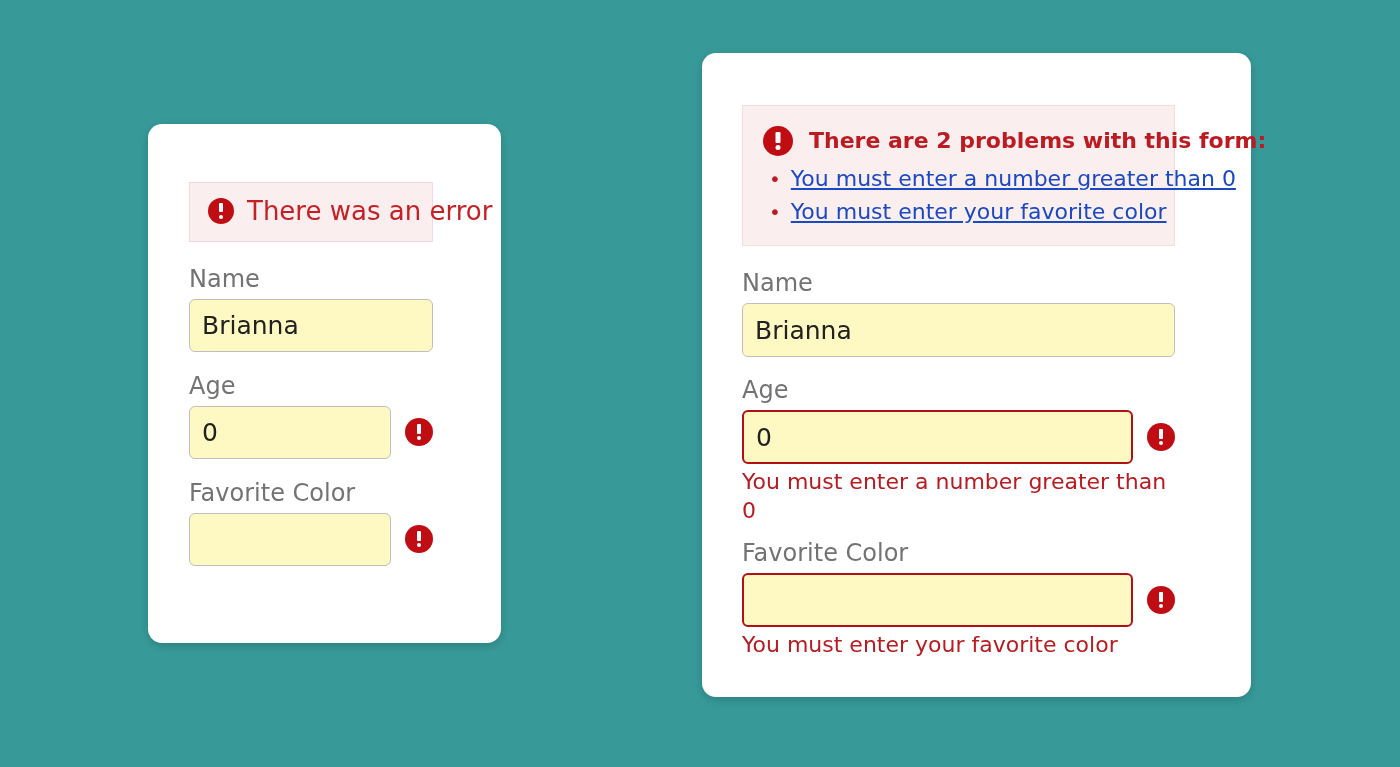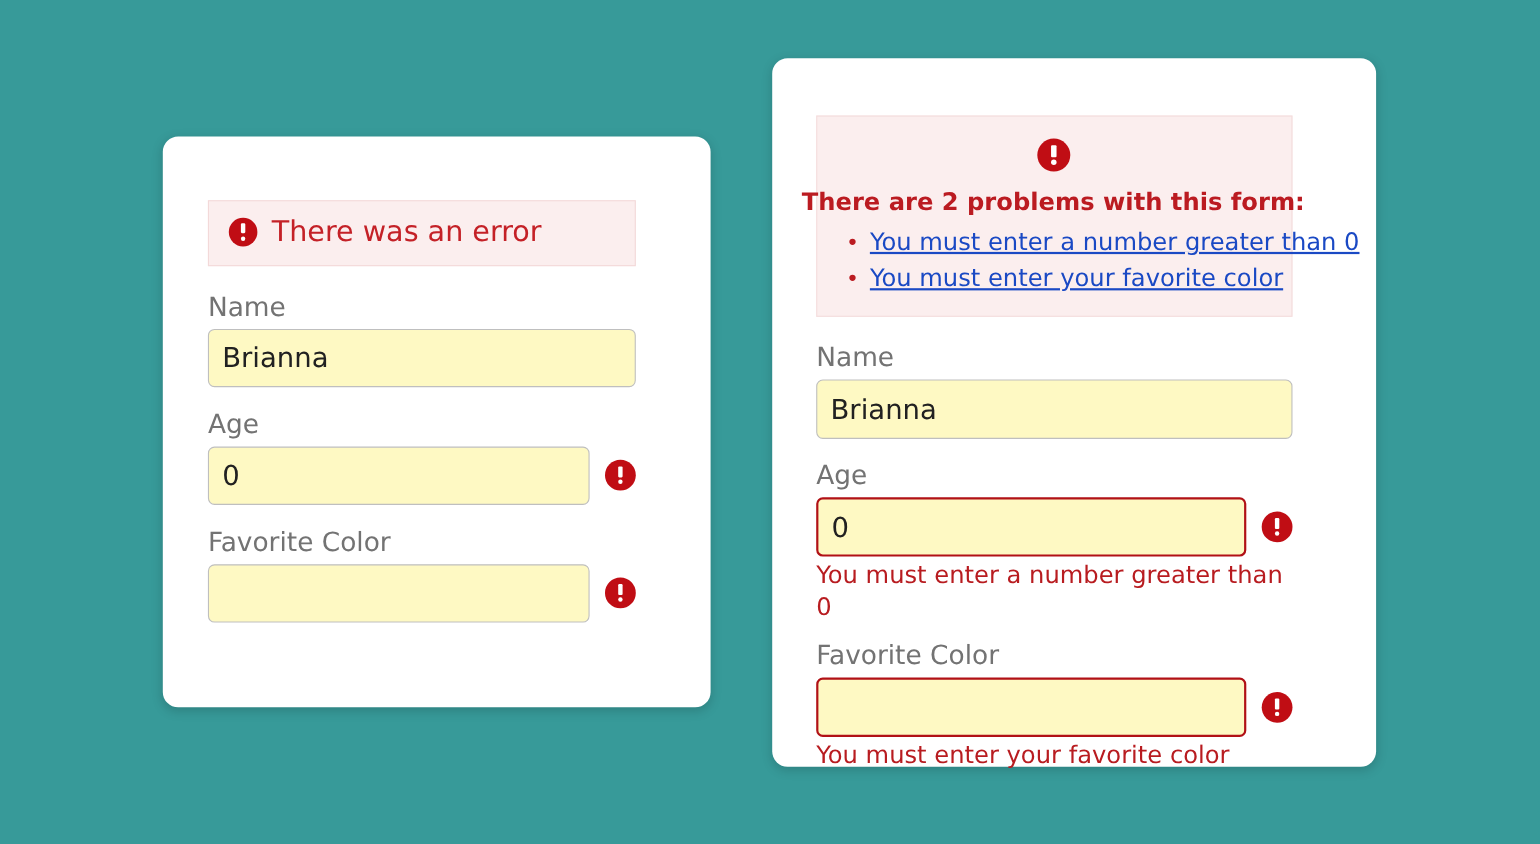--- a/index.html
+++ b/index.html
@@ -25,21 +25,21 @@
   .card {
     position: absolute;
     background: #ffffff;
     border-radius: 14px;
     box-shadow: 0 3px 10px rgba(0, 0, 0, 0.17);
     box-sizing: border-box;
   }
   .card-basic {
     left: 148px;
     top: 124px;
-    width: 498px;
+    width: 353px;
     height: 519px;
     padding: 58px 68px 0 41px;
   }
   .card-rich {
     left: 702px;
     top: 53px;
     width: 549px;
     height: 644px;
     padding: 52px 76px 0 40px;
   }
@@ -70,21 +70,20 @@
     font-size: 26px;
     line-height: 1.1;
     white-space: nowrap;
   }
 
   .banner-rich-head {
     display: flex;
     align-items: center;
     gap: 16px;
     margin-bottom: 9px;
-    flex-direction: column;
   }
   .banner-rich-title {
     color: #bb1b21;
     font-size: 22px;
     font-weight: bold;
     line-height: 1.2;
     white-space: nowrap;
   }
   .banner-list {
     list-style: none;

